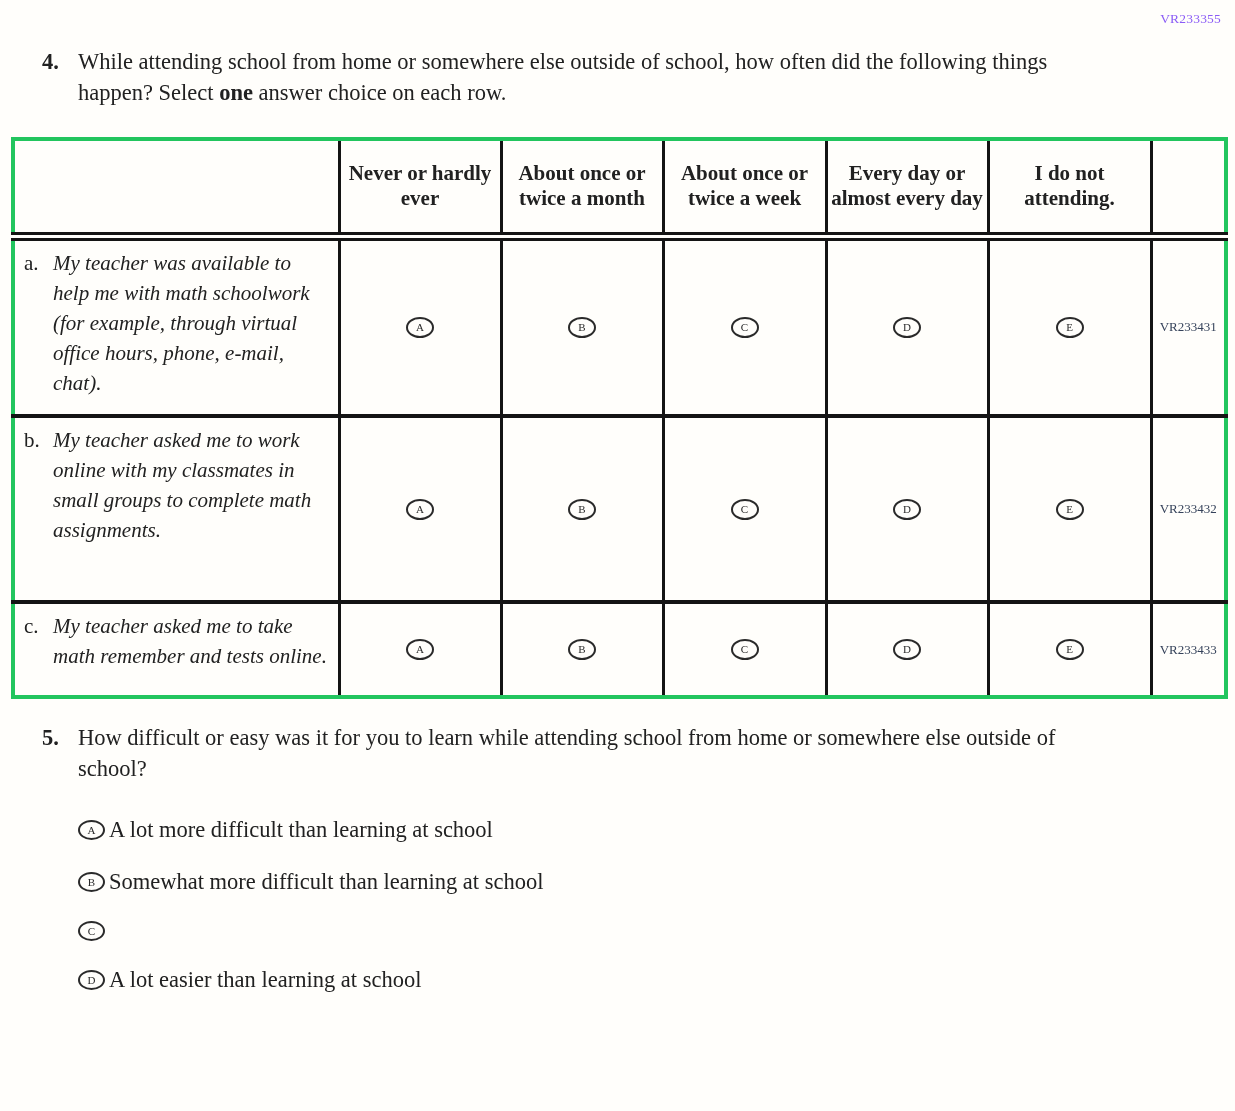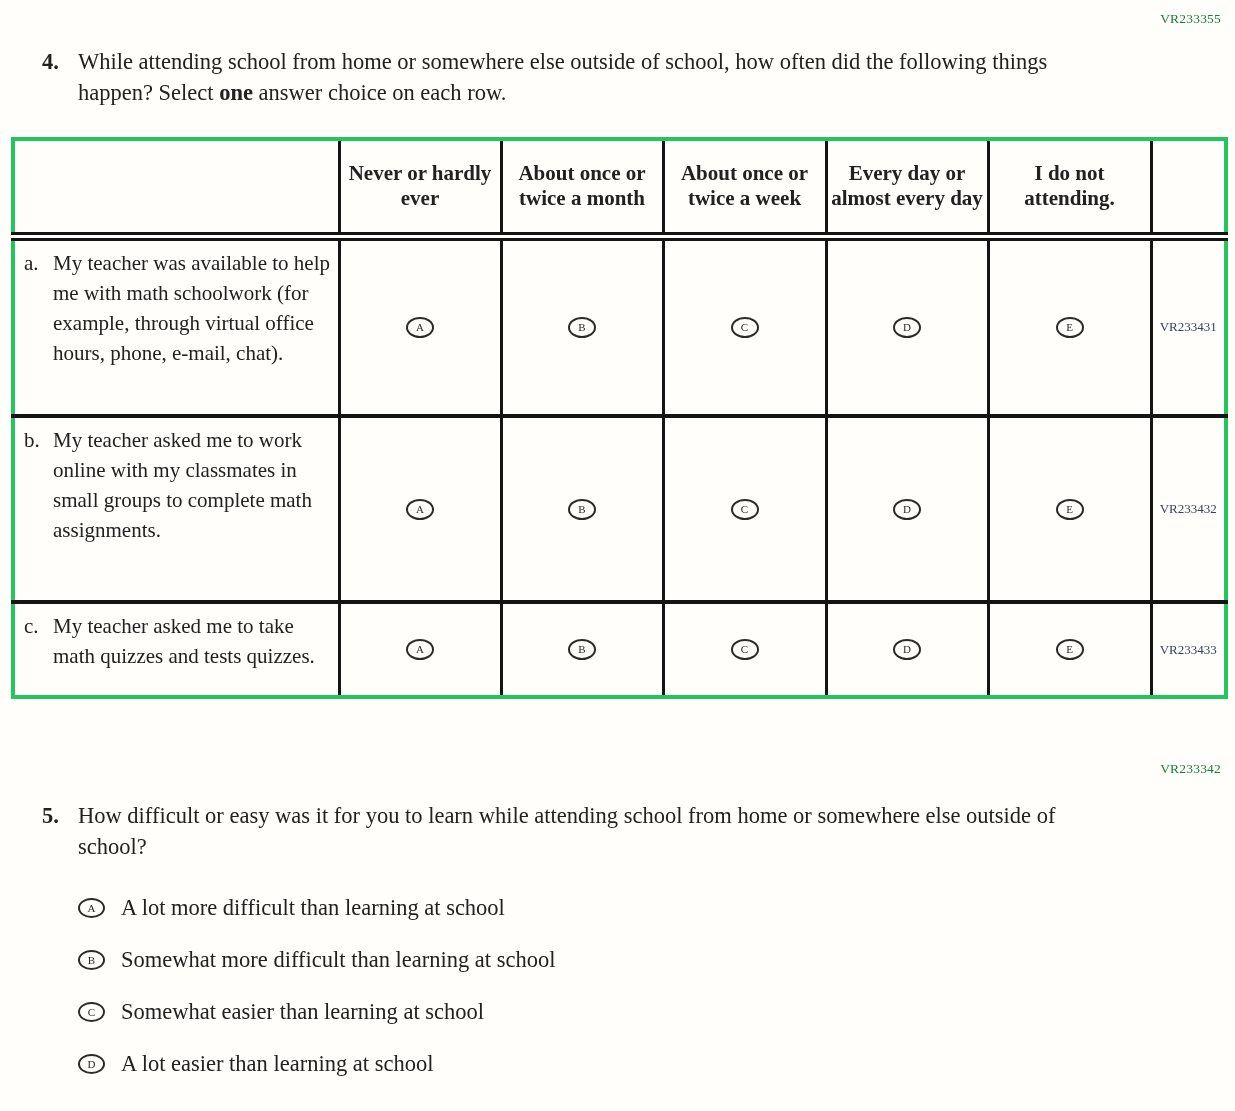--- a/index.html
+++ b/index.html
@@ -7,21 +7,21 @@
   body {
     background: #fffefb;
     color: #212121;
     font-family: "Liberation Serif", "DejaVu Serif", serif;
   }
   .page { position: relative; width: 1235px; height: 1111px; }
 
   
   .vr-code {
     font-size: 13.5px;
-    color: #15803d;
+    color: #8b5cf6;
     text-align: right;
     padding-right: 14px;
     letter-spacing: 0.2px;
   }
   .vr-top { padding-top: 11px; }
   .vr-mid { margin-top: 62px; }
 
   
   .question {
     display: flex;
@@ -63,21 +63,21 @@
   tr.row-b { height: 186px; }
   tr.row-c { height: 95px; }
   td.stmt {
     vertical-align: top;
     padding: 7px 6px 4px 9px;
     font-size: 21px;
     line-height: 30px;
   }
   .stmt-inner { display: flex; align-items: flex-start; }
   .row-letter { width: 29px; flex: 0 0 auto; }
-  .row-text { flex: 1; }
+  .row-text { flex: 1; font-style: italic; }
   td.opt { text-align: center; vertical-align: middle; }
   td.code-cell {
     text-align: center;
     vertical-align: middle;
     font-size: 13px;
     color: #35425a;
     padding: 12px 2px;
   }
 
   
@@ -101,21 +101,21 @@
 
   
   .options { margin: 33px 0 0 78px; }
   .option {
     display: flex;
     align-items: center;
     margin-bottom: 26px;
   }
   .opt-bubble { width: 27px; height: 20px; flex: 0 0 auto; }
   .opt-text {
-    margin-left: 16px;
+    margin-left: 4px;
     font-size: 22.5px;
     line-height: 26px;
   }
 </style>
 </head>
 <body>
 
 <div class="page">
 
   <div class="vr-code vr-top">VR233355</div>
@@ -192,21 +192,21 @@
             </span></td>
         <td class="opt"><span class="bubble">
               <span class="bl">E</span>
             </span></td>
         <td class="code-cell">VR233432</td>
       </tr>
       <tr class="row-c">
         <td class="stmt">
           <div class="stmt-inner">
             <span class="row-letter">c.</span>
-            <span class="row-text">My teacher asked me to take math quizzes and tests quizzes.</span>
+            <span class="row-text">My teacher asked me to take math remember and tests online.</span>
           </div>
         </td>
         <td class="opt"><span class="bubble">
               <span class="bl">A</span>
             </span></td>
         <td class="opt"><span class="bubble">
               <span class="bl">B</span>
             </span></td>
         <td class="opt"><span class="bubble">
               <span class="bl">C</span>
@@ -215,21 +215,20 @@
               <span class="bl">D</span>
             </span></td>
         <td class="opt"><span class="bubble">
               <span class="bl">E</span>
             </span></td>
         <td class="code-cell">VR233433</td>
       </tr>
     </tbody>
   </table>
 
-  <div class="vr-code vr-mid">VR233342</div>
 
   <div class="question q5">
     <span class="qnum">5.</span>
     <div class="qtext">How difficult or easy was it for you to learn while attending school from home or somewhere else outside of school?</div>
   </div>
 
   <div class="options">
     <div class="option">
       <span class="bubble opt-bubble">
           <span class="bl">A</span>
@@ -239,21 +238,20 @@
     <div class="option">
       <span class="bubble opt-bubble">
           <span class="bl">B</span>
         </span>
       <span class="opt-text">Somewhat more difficult than learning at school</span>
     </div>
     <div class="option">
       <span class="bubble opt-bubble">
           <span class="bl">C</span>
         </span>
-      <span class="opt-text">Somewhat easier than learning at school</span>
     </div>
     <div class="option">
       <span class="bubble opt-bubble">
           <span class="bl">D</span>
         </span>
       <span class="opt-text">A lot easier than learning at school</span>
     </div>
   </div>
 
 </div>

